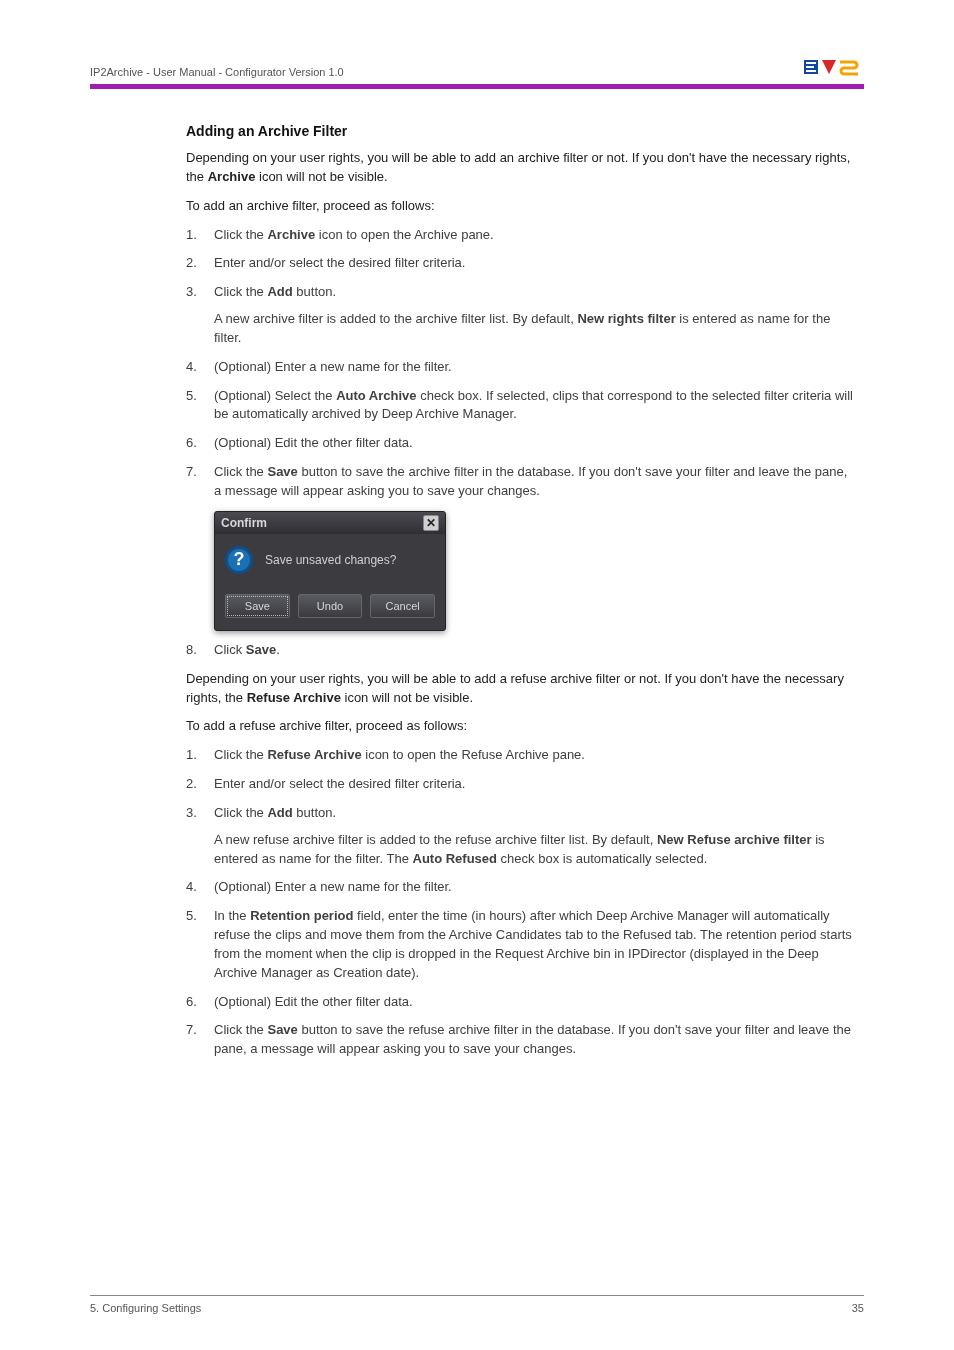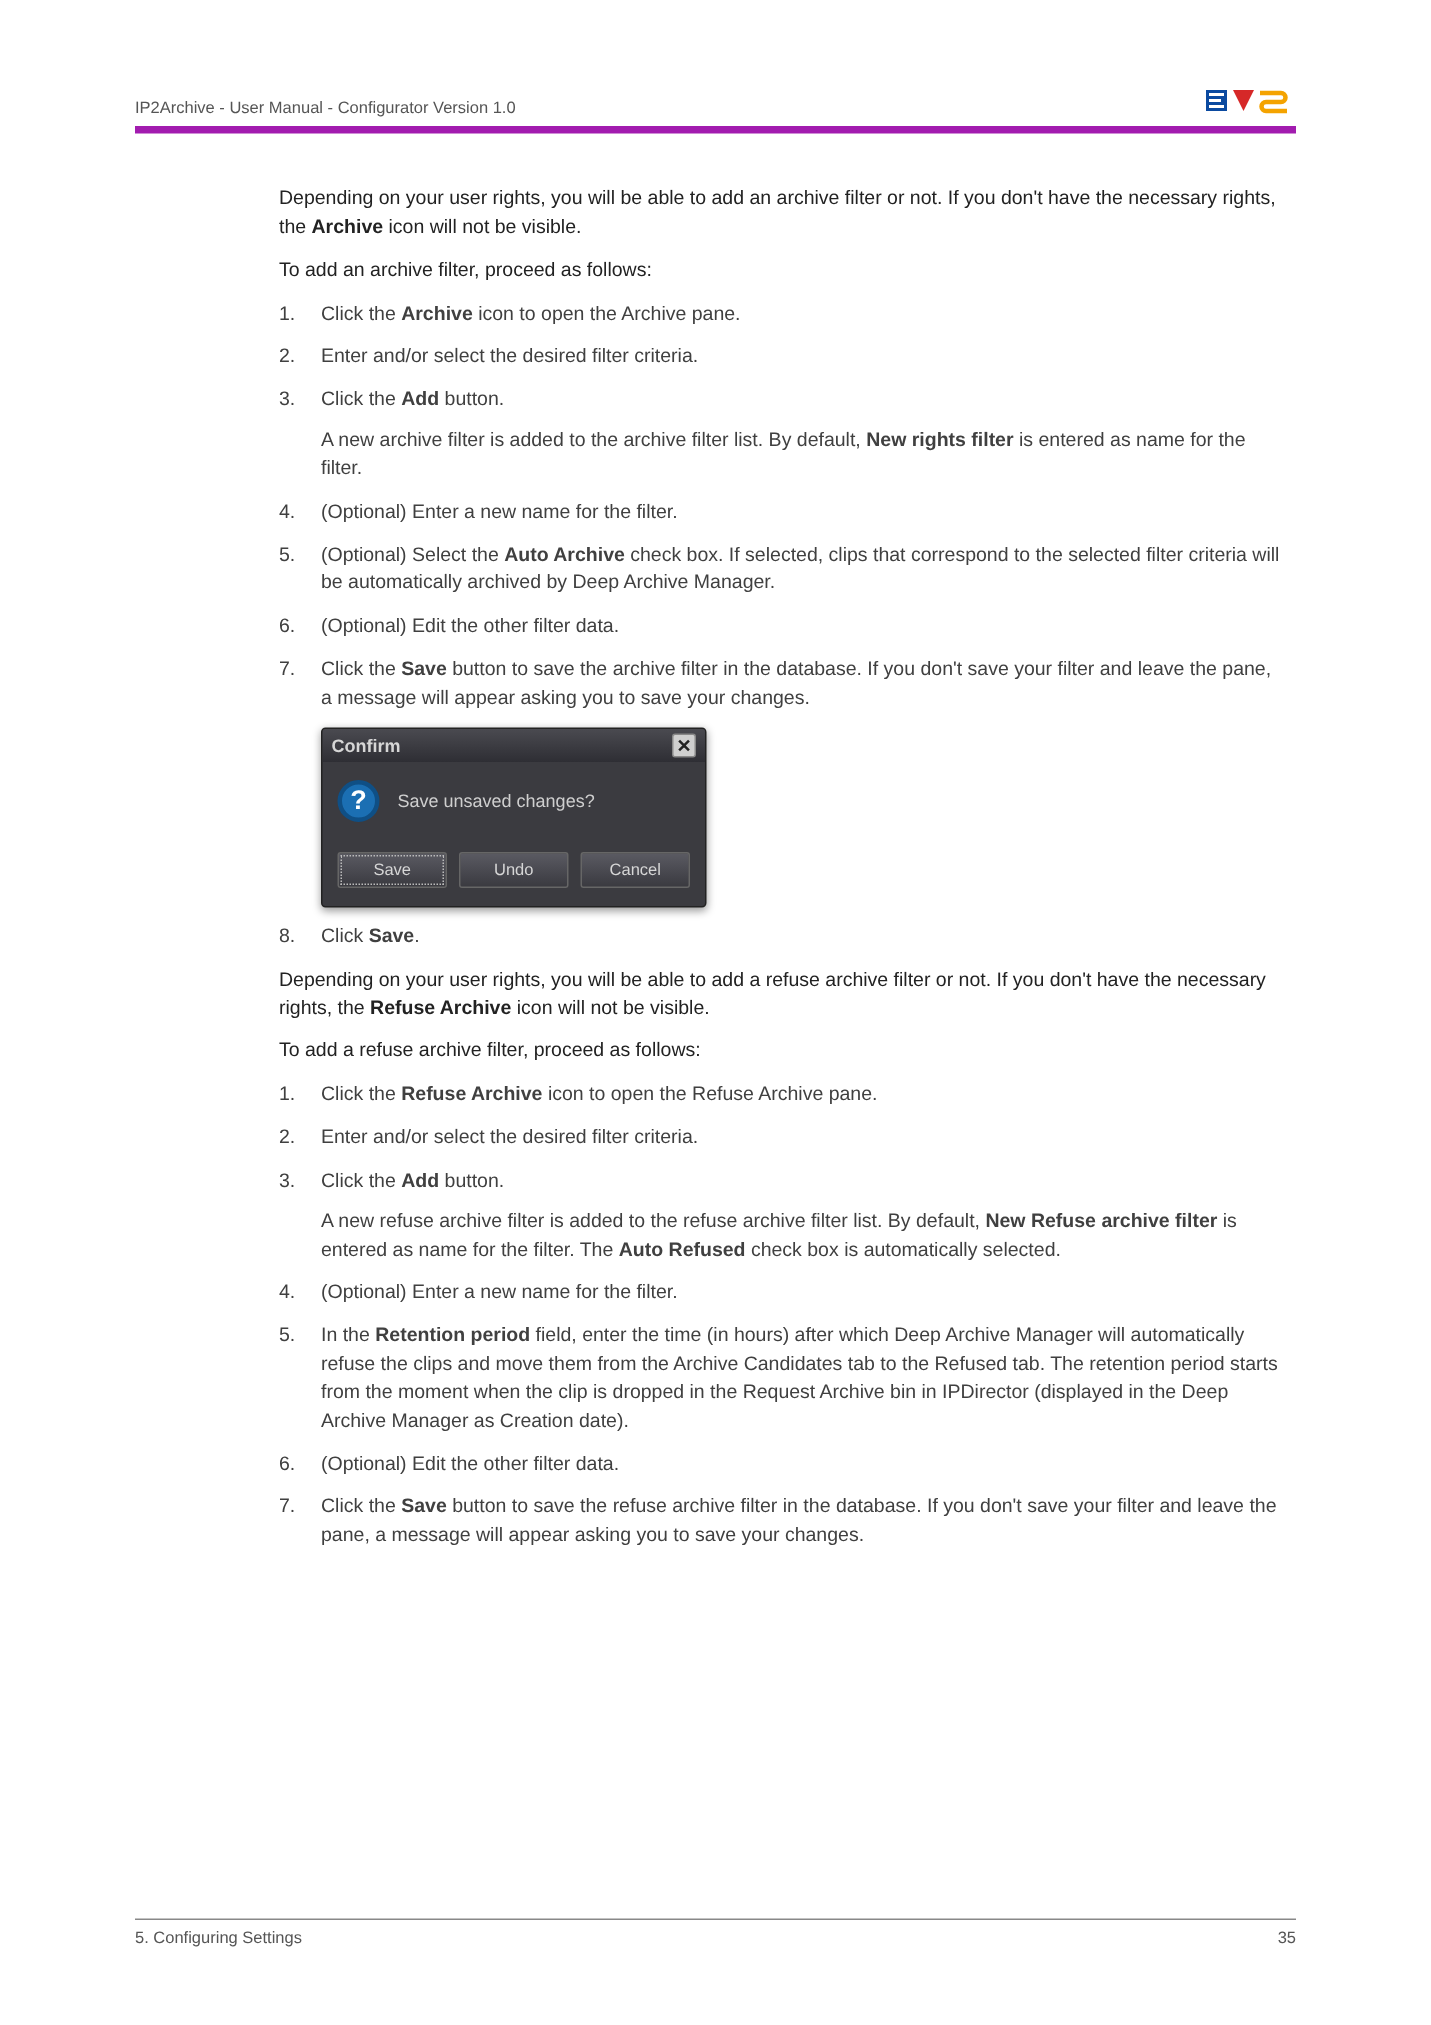--- a/index.html
+++ b/index.html
@@ -9,31 +9,31 @@
   .hdr-left { font-size: 11px; color: #555; }
   .logo { display: flex; align-items: center; gap: 0; }
   .content { margin-left: 96px; margin-right: 10px; }
   .sect-heading { font-weight: bold; font-size: 14px; color: #111; margin-top: 22px; margin-bottom: 10px; }
   .para { font-size: 13px; color: #222; line-height: 1.45; margin-bottom: 10px; }
   ol.steps { list-style: none; counter-reset: step; padding: 0; margin: 0; }
   ol.steps > li { counter-increment: step; font-size: 13px; color: #404040; line-height: 1.45; margin-bottom: 10px; padding-left: 28px; position: relative; }
   ol.steps > li::before { content: counter(step) "."; position: absolute; left: 0; top: 0; }
   .step-body { margin-top: 8px; }
   .dialog-wrap { margin: 8px 0 10px 28px; }
-  .dialog { width: 257px; background: #3b3b40; border: 1px solid #222; border-radius: 3px; box-shadow: 0 2px 6px rgba(0,0,0,.4); overflow: hidden; }
+  .dialog { width: 232px; background: #3b3b40; border: 1px solid #222; border-radius: 3px; box-shadow: 0 2px 6px rgba(0,0,0,.4); overflow: hidden; }
   .dlg-title { display: flex; align-items: center; justify-content: space-between; background: linear-gradient(#4a4a50,#2e2e34); padding: 3px 6px; }
   .dlg-title span.t { color: #d6d6d6; font-size: 12px; font-weight: bold; }
   .dlg-close { width: 16px; height: 16px; display: flex; align-items: center; justify-content: center; color: #222; background: #cfcfcf; border: 1px solid #888; border-radius: 2px; font-size: 12px; line-height: 1; font-weight: bold; cursor: pointer; }
   .dlg-body { display: flex; align-items: center; gap: 12px; padding: 12px 10px; }
   .q-icon { width: 28px; height: 28px; border-radius: 50%; background: #1b6fb3; border: 3px solid #0f4f85; display: flex; align-items: center; justify-content: center; color: #fff; font-weight: bold; font-size: 18px; }
   .dlg-msg { color: #cfcfcf; font-size: 12px; }
   .dlg-btns { display: flex; gap: 8px; padding: 8px 10px 12px 10px; }
   .dlg-btn { flex: 1; background: linear-gradient(#5a5a62,#3a3a40); color: #d6d6d6; font-size: 11px; text-align: center; padding: 5px 0; border: 1px solid #666; border-radius: 2px; }
   .dlg-btn.focus { outline: 1px dotted #bbb; outline-offset: -3px; }
-  .ftr { position: absolute; left: 90px; right: 90px; bottom: 52px; display: flex; justify-content: space-between; border-top: 1px solid #888; padding-top: 6px; font-size: 11px; color: #555; }
+  .ftr { position: absolute; left: 90px; right: 90px; bottom: 36px; display: flex; justify-content: space-between; border-top: 1px solid #888; padding-top: 6px; font-size: 11px; color: #555; }
   b { font-weight: bold; }
 </style>
 </head>
 <body>
 
 <div class="page">
 
   <div class="hdr">
     <div class="hdr-left">IP2Archive - User Manual - Configurator Version 1.0</div>
     <div class="logo">
@@ -43,20 +43,21 @@
         <rect x="2" y="10" width="8" height="2" fill="#fff"></rect>
         <rect x="2" y="14" width="10" height="2" fill="#fff"></rect>
         <polygon points="18,4 32,4 25,18" fill="#d62828"></polygon>
         <path d="M36 6 h14 a3 3 0 0 1 0 6 h-10 a3 3 0 0 0 0 6 h14" fill="none" stroke="#f4a300" stroke-width="3"></path>
       </svg>
     </div>
   </div>
 
   <div class="content">
 
+    <div class="sect-heading">Adding an Archive Filter</div>
 
     <p class="para">
       <span>Depending on your user rights, you will be able to add an archive filter or not. If you don't have the necessary rights, the </span><b>Archive</b><span> icon will not be visible.</span>
     </p>
 
     <p class="para">To add an archive filter, proceed as follows:</p>
 
     <ol class="steps">
       <li><span>Click the </span><b>Archive</b><span> icon to open the Archive pane.</span></li>
       <li><span>Enter and/or select the desired filter criteria.</span></li>

